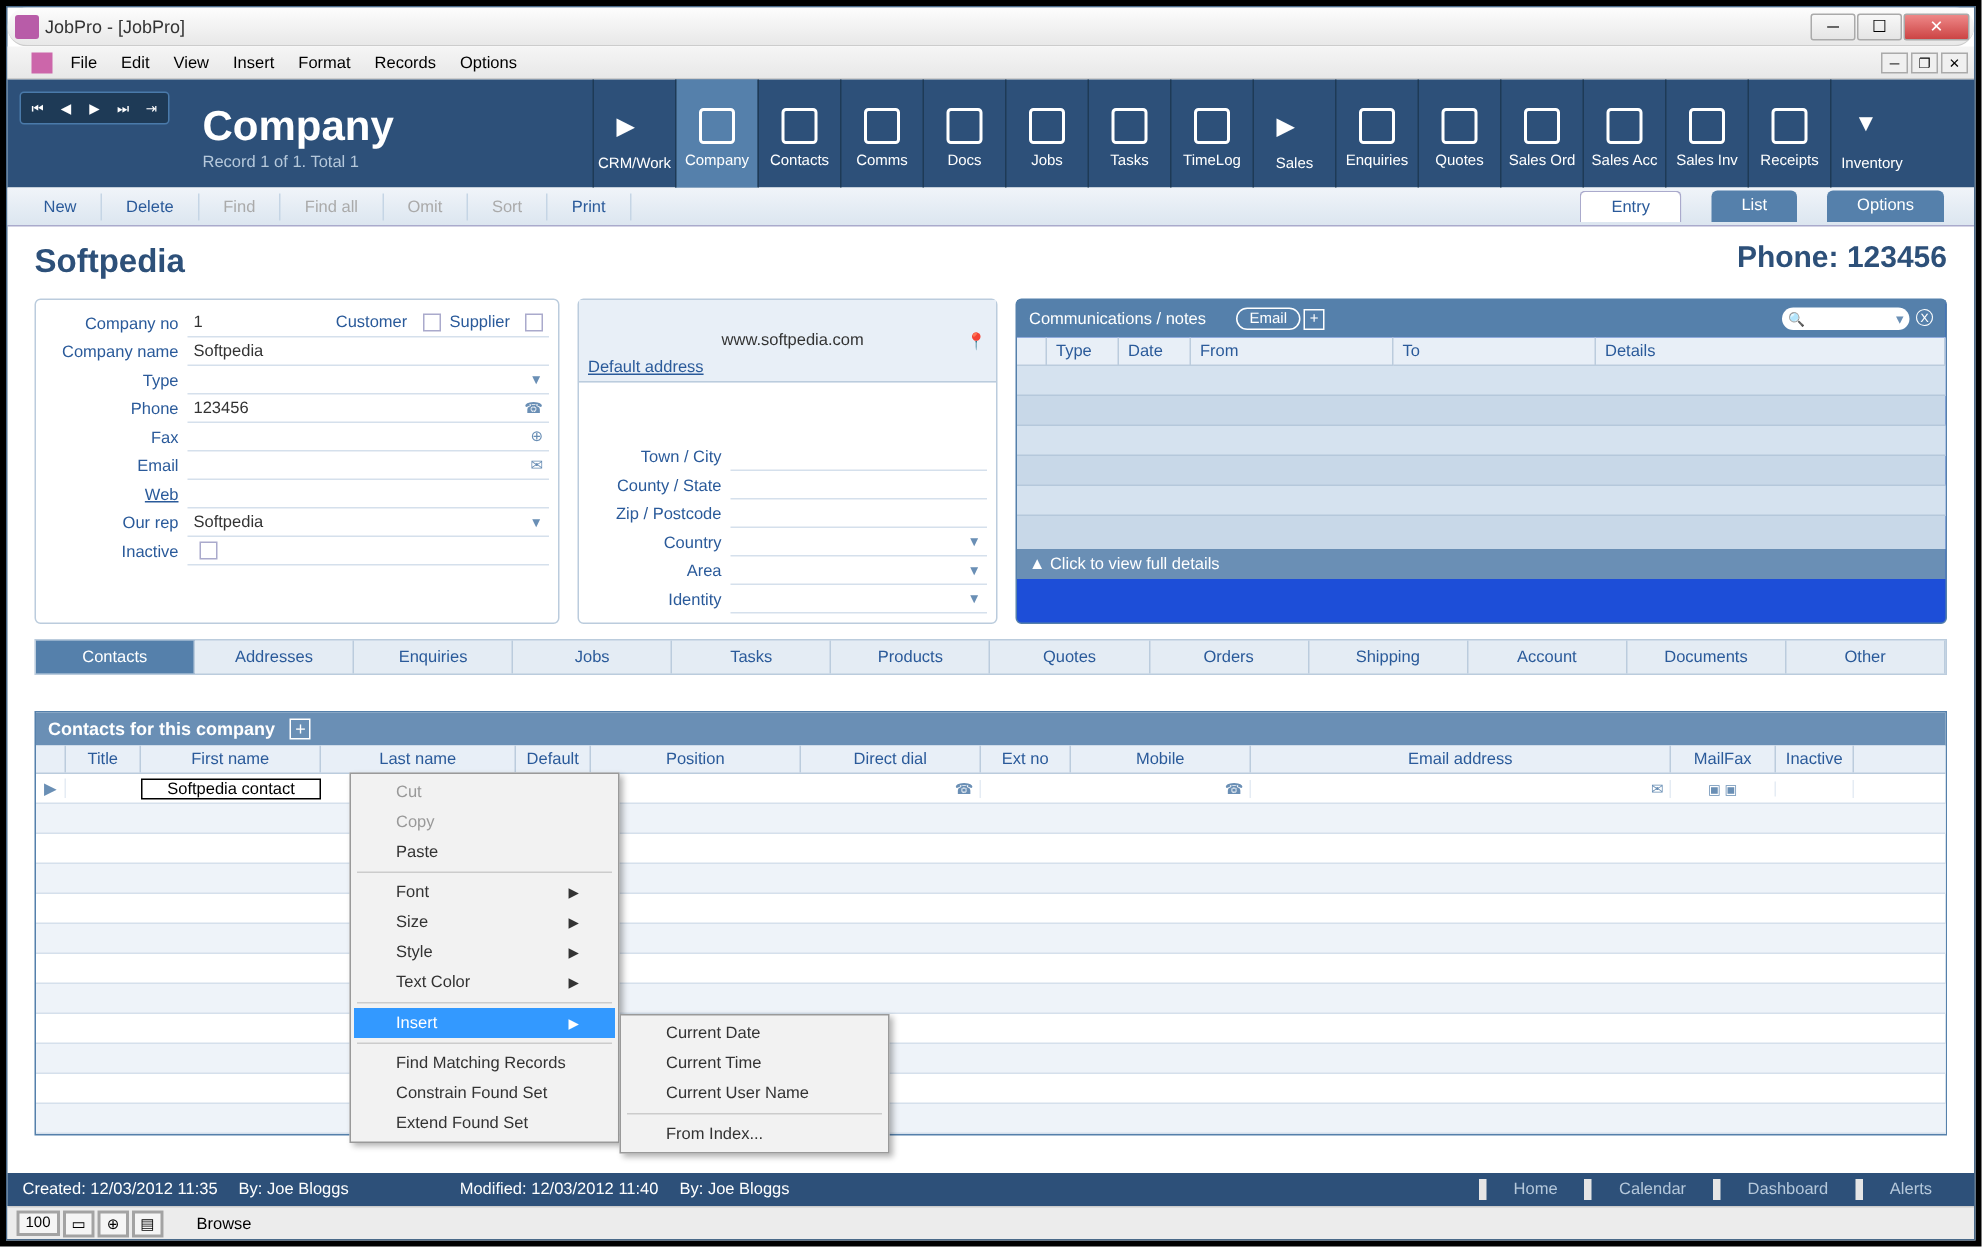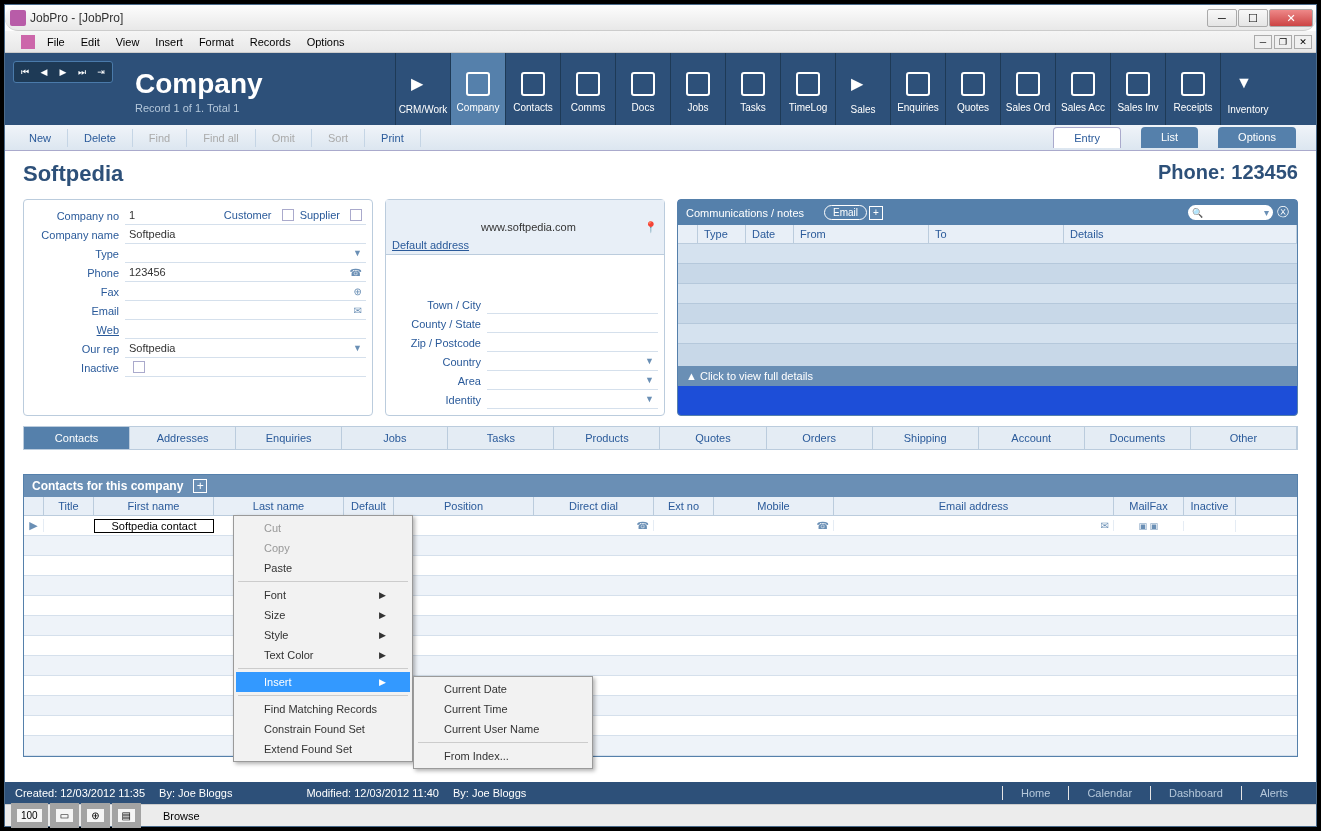--- a/index.html
+++ b/index.html
@@ -75,23 +75,23 @@
 .contacts-panel .cthdr > div { padding: 3px 4px; border-right: 1px solid #bcd; text-align: center; }
 .contacts-panel .cbody { background: #fff; height: 240px; position: relative; }
 .contacts-panel .crow { display: flex; height: 20px; border-bottom: 1px solid #d5e0ec; font-size: 11px; align-items: center; }
 .contacts-panel .crow:nth-child(even) { background: #eef3f9; }
 .contacts-panel .cell { padding: 0 4px; border-right: 1px solid #e5ecf4; overflow: hidden; }
 .contacts-panel .cell.edit { border: 1px solid #000; background: #fff; }
 .contacts-panel .cfooter { background: #6a8fb5; color: #fff; font-size: 11px; padding: 4px 8px; }
 .statusbar { position: absolute; bottom: 22px; left: 0; right: 0; height: 22px; background: #2d5079; color: #fff; font-size: 11px; display: flex; align-items: center; padding: 0 10px; }
 .statusbar .sitem { margin-right: 14px; }
 .statusbar .sbtns { margin-left: auto; display: flex; }
-.statusbar .sbtn { padding: 1px 18px; border-left: 1px solid #e5e5e5; color: #b5c8db; cursor: pointer; }
+.statusbar .sbtn { padding: 1px 18px; border-left: 5px solid #e5e5e5; color: #b5c8db; cursor: pointer; }
 .bottombar { position: absolute; bottom: 0; left: 0; right: 0; height: 22px; background: #ececec; border-top: 1px solid #ccc; display: flex; align-items: center; padding: 0 6px; font-size: 11px; }
-.bottombar .bitem { border: 6px solid #a3a3a3; padding: 1px 4px; margin-right: 2px; background: #f5f5f5; font-size: 10px; }
+.bottombar .bitem { border: 2px solid #a3a3a3; padding: 1px 4px; margin-right: 2px; background: #f5f5f5; font-size: 10px; }
 .context-menu { position: absolute; background: #f2f2f2; border: 1px solid #9a9a9a; box-shadow: 2px 2px 4px rgba(0,0,0,0.3); font-size: 11px; min-width: 180px; padding: 2px; }
 .context-menu .citem { padding: 4px 24px 4px 28px; cursor: default; display: flex; align-items: center; color: #333; }
 .context-menu .citem.disabled { color: #999; }
 .context-menu .citem.active { background: #3399ff; color: #fff; }
 .context-menu .citem .arrow { margin-left: auto; font-size: 9px; }
 .context-menu .sep { height: 1px; background: #ccc; margin: 3px 2px; }
 .w-title { width: 50px; } .w-fname { width: 120px; } .w-lname { width: 130px; } .w-def { width: 50px; }
 .w-pos { width: 140px; } .w-dial { width: 120px; } .w-ext { width: 60px; } .w-mob { width: 120px; }
 .w-email { width: 280px; } .w-mf { width: 70px; } .w-inac { width: 52px; }
 .underline { text-decoration: underline; }

